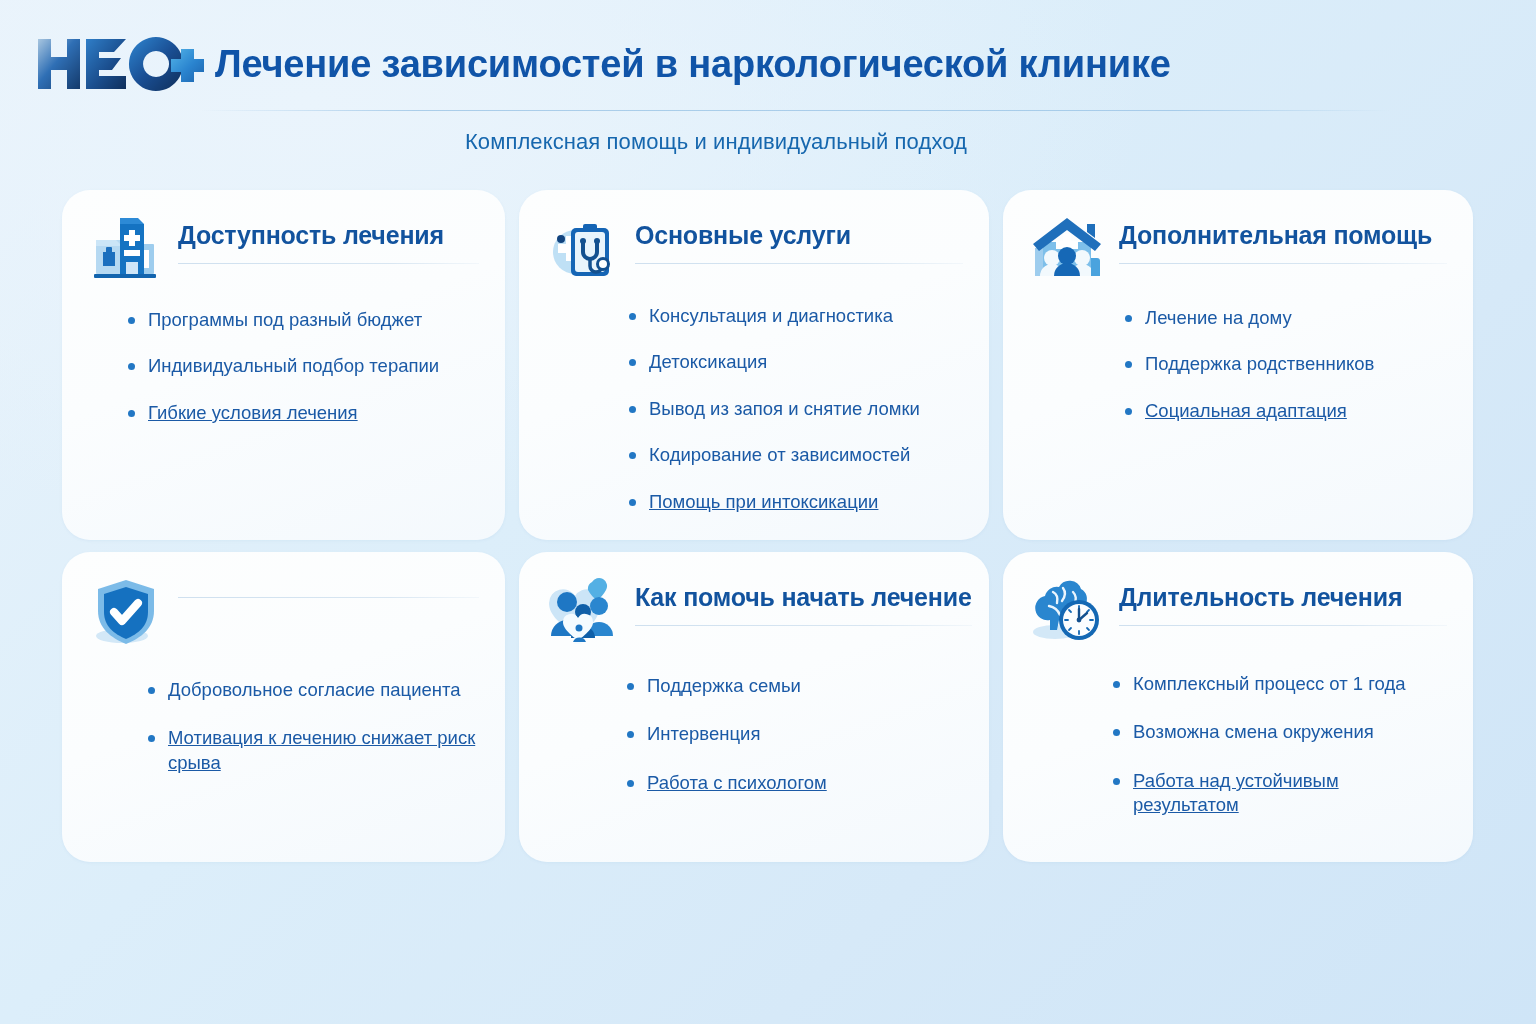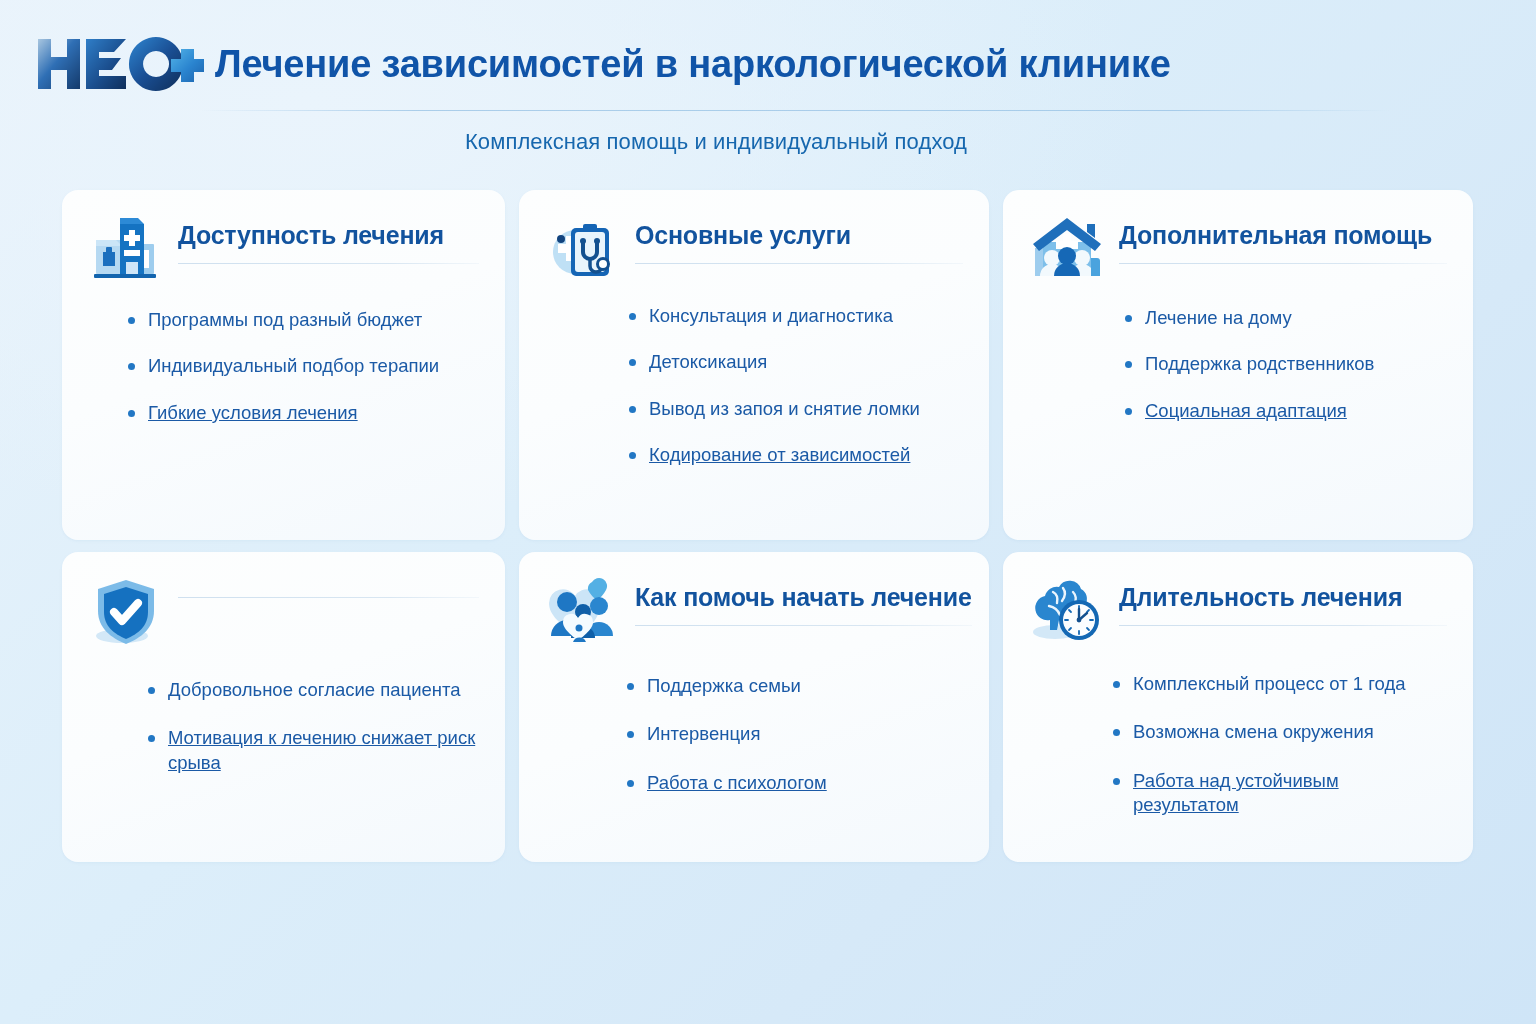--- a/index.html
+++ b/index.html
@@ -76,21 +76,21 @@
     width: 1412px;
     display: grid;
     grid-template-columns: 443px 470px 470px;
     grid-template-rows: 350px 310px;
     column-gap: 14px;
     row-gap: 12px;
   }
 
   .card {
     background: linear-gradient(160deg, #fdfefe 0%, #fbfdfe 45%, #f4f9fd 100%);
-    border-radius: 16px;
+    border-radius: 28px;
     position: relative;
     padding: 22px 26px 20px 26px;
     box-shadow: 0 1px 3px rgba(120,165,205,0.10);
   }
 
   .card-head {
     display: flex;
     align-items: flex-start;
     gap: 14px;
     min-height: 72px;
@@ -259,20 +259,21 @@
       <div class="card-title-wrap">
         <div class="card-title">Основные услуги</div>
         <div class="title-rule"></div>
       </div>
     </div>
     <ul class="card-list">
       <li>Консультация и диагностика</li>
       <li>Детоксикация</li>
       <li>Вывод из запоя и снятие ломки</li>
       <li>Кодирование от зависимостей</li>
+      <li>Помощь при интоксикации</li>
     </ul>
   </div>
 
   <div class="card card-c3">
     <div class="card-head">
       <div class="card-icon">
         <svg viewBox="0 0 76 72">
           <path d="M6 62 h8 V34 h-8 Z" fill="#9ecdee"></path>
           <rect x="14" y="28" width="48" height="34" fill="#7dbfea"></rect>
           <path d="M4 30 L38 4 L72 30 l-6 7 L38 16 L10 37 Z" fill="#1f6fbb"></path>

